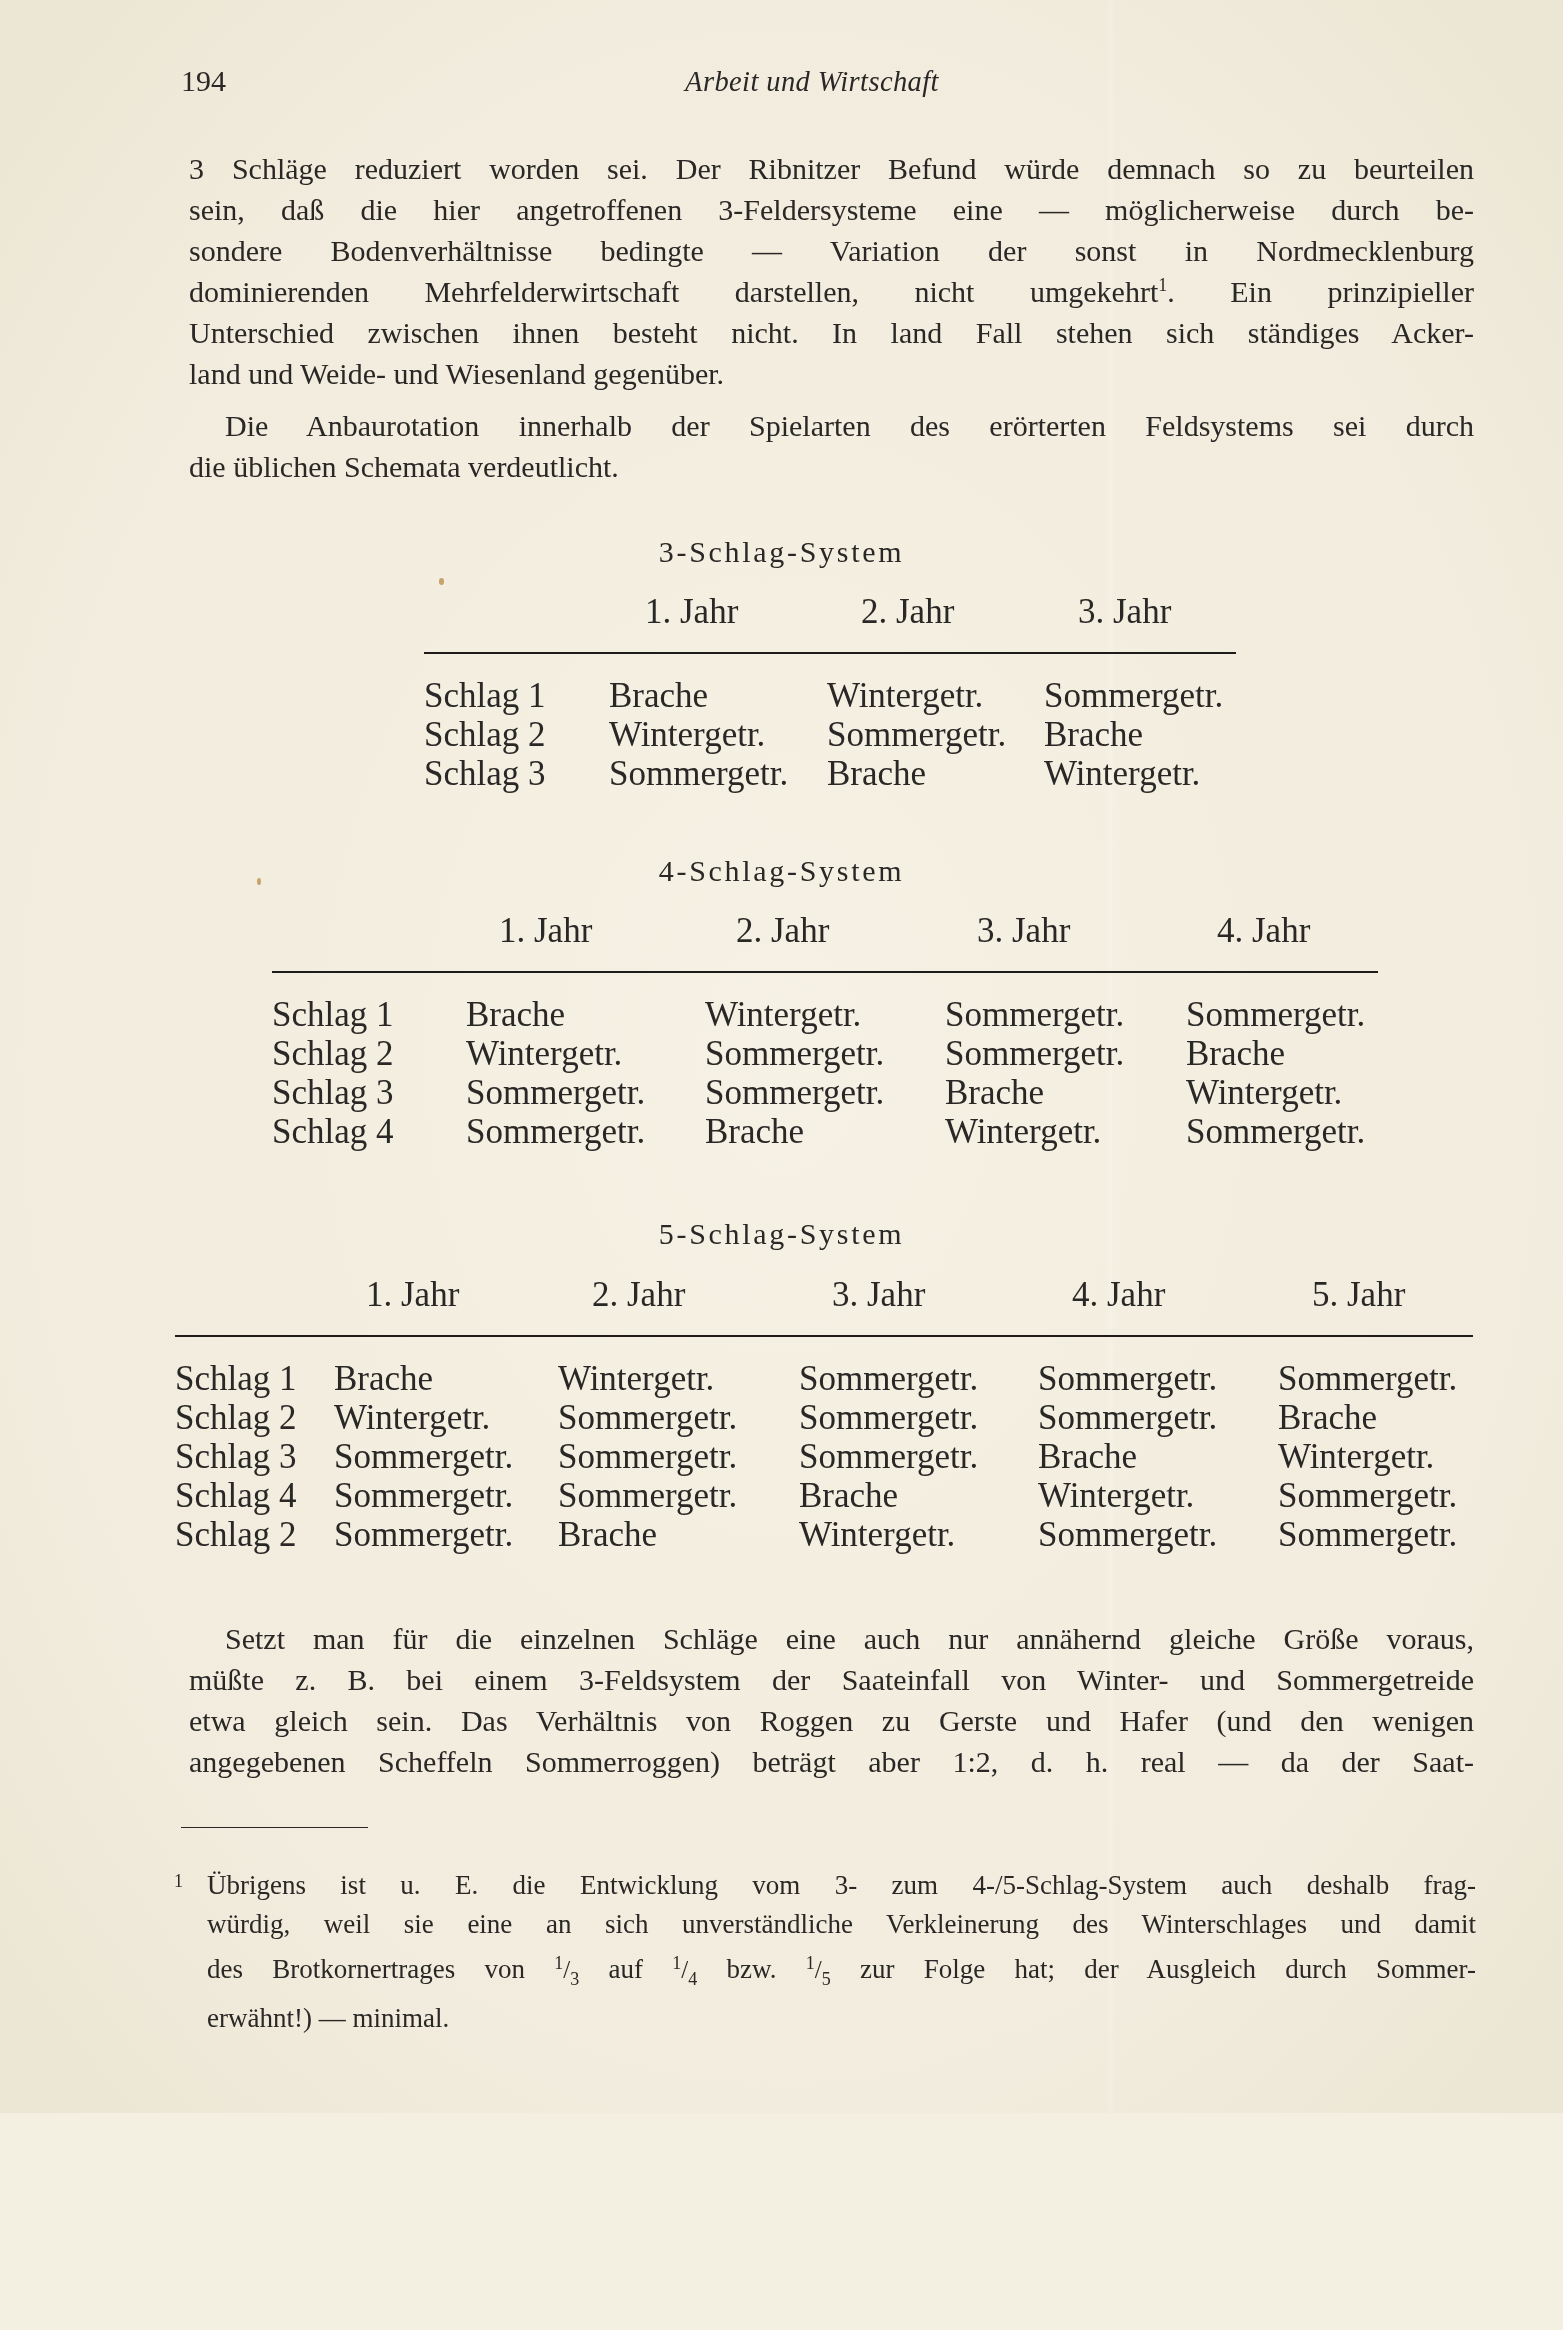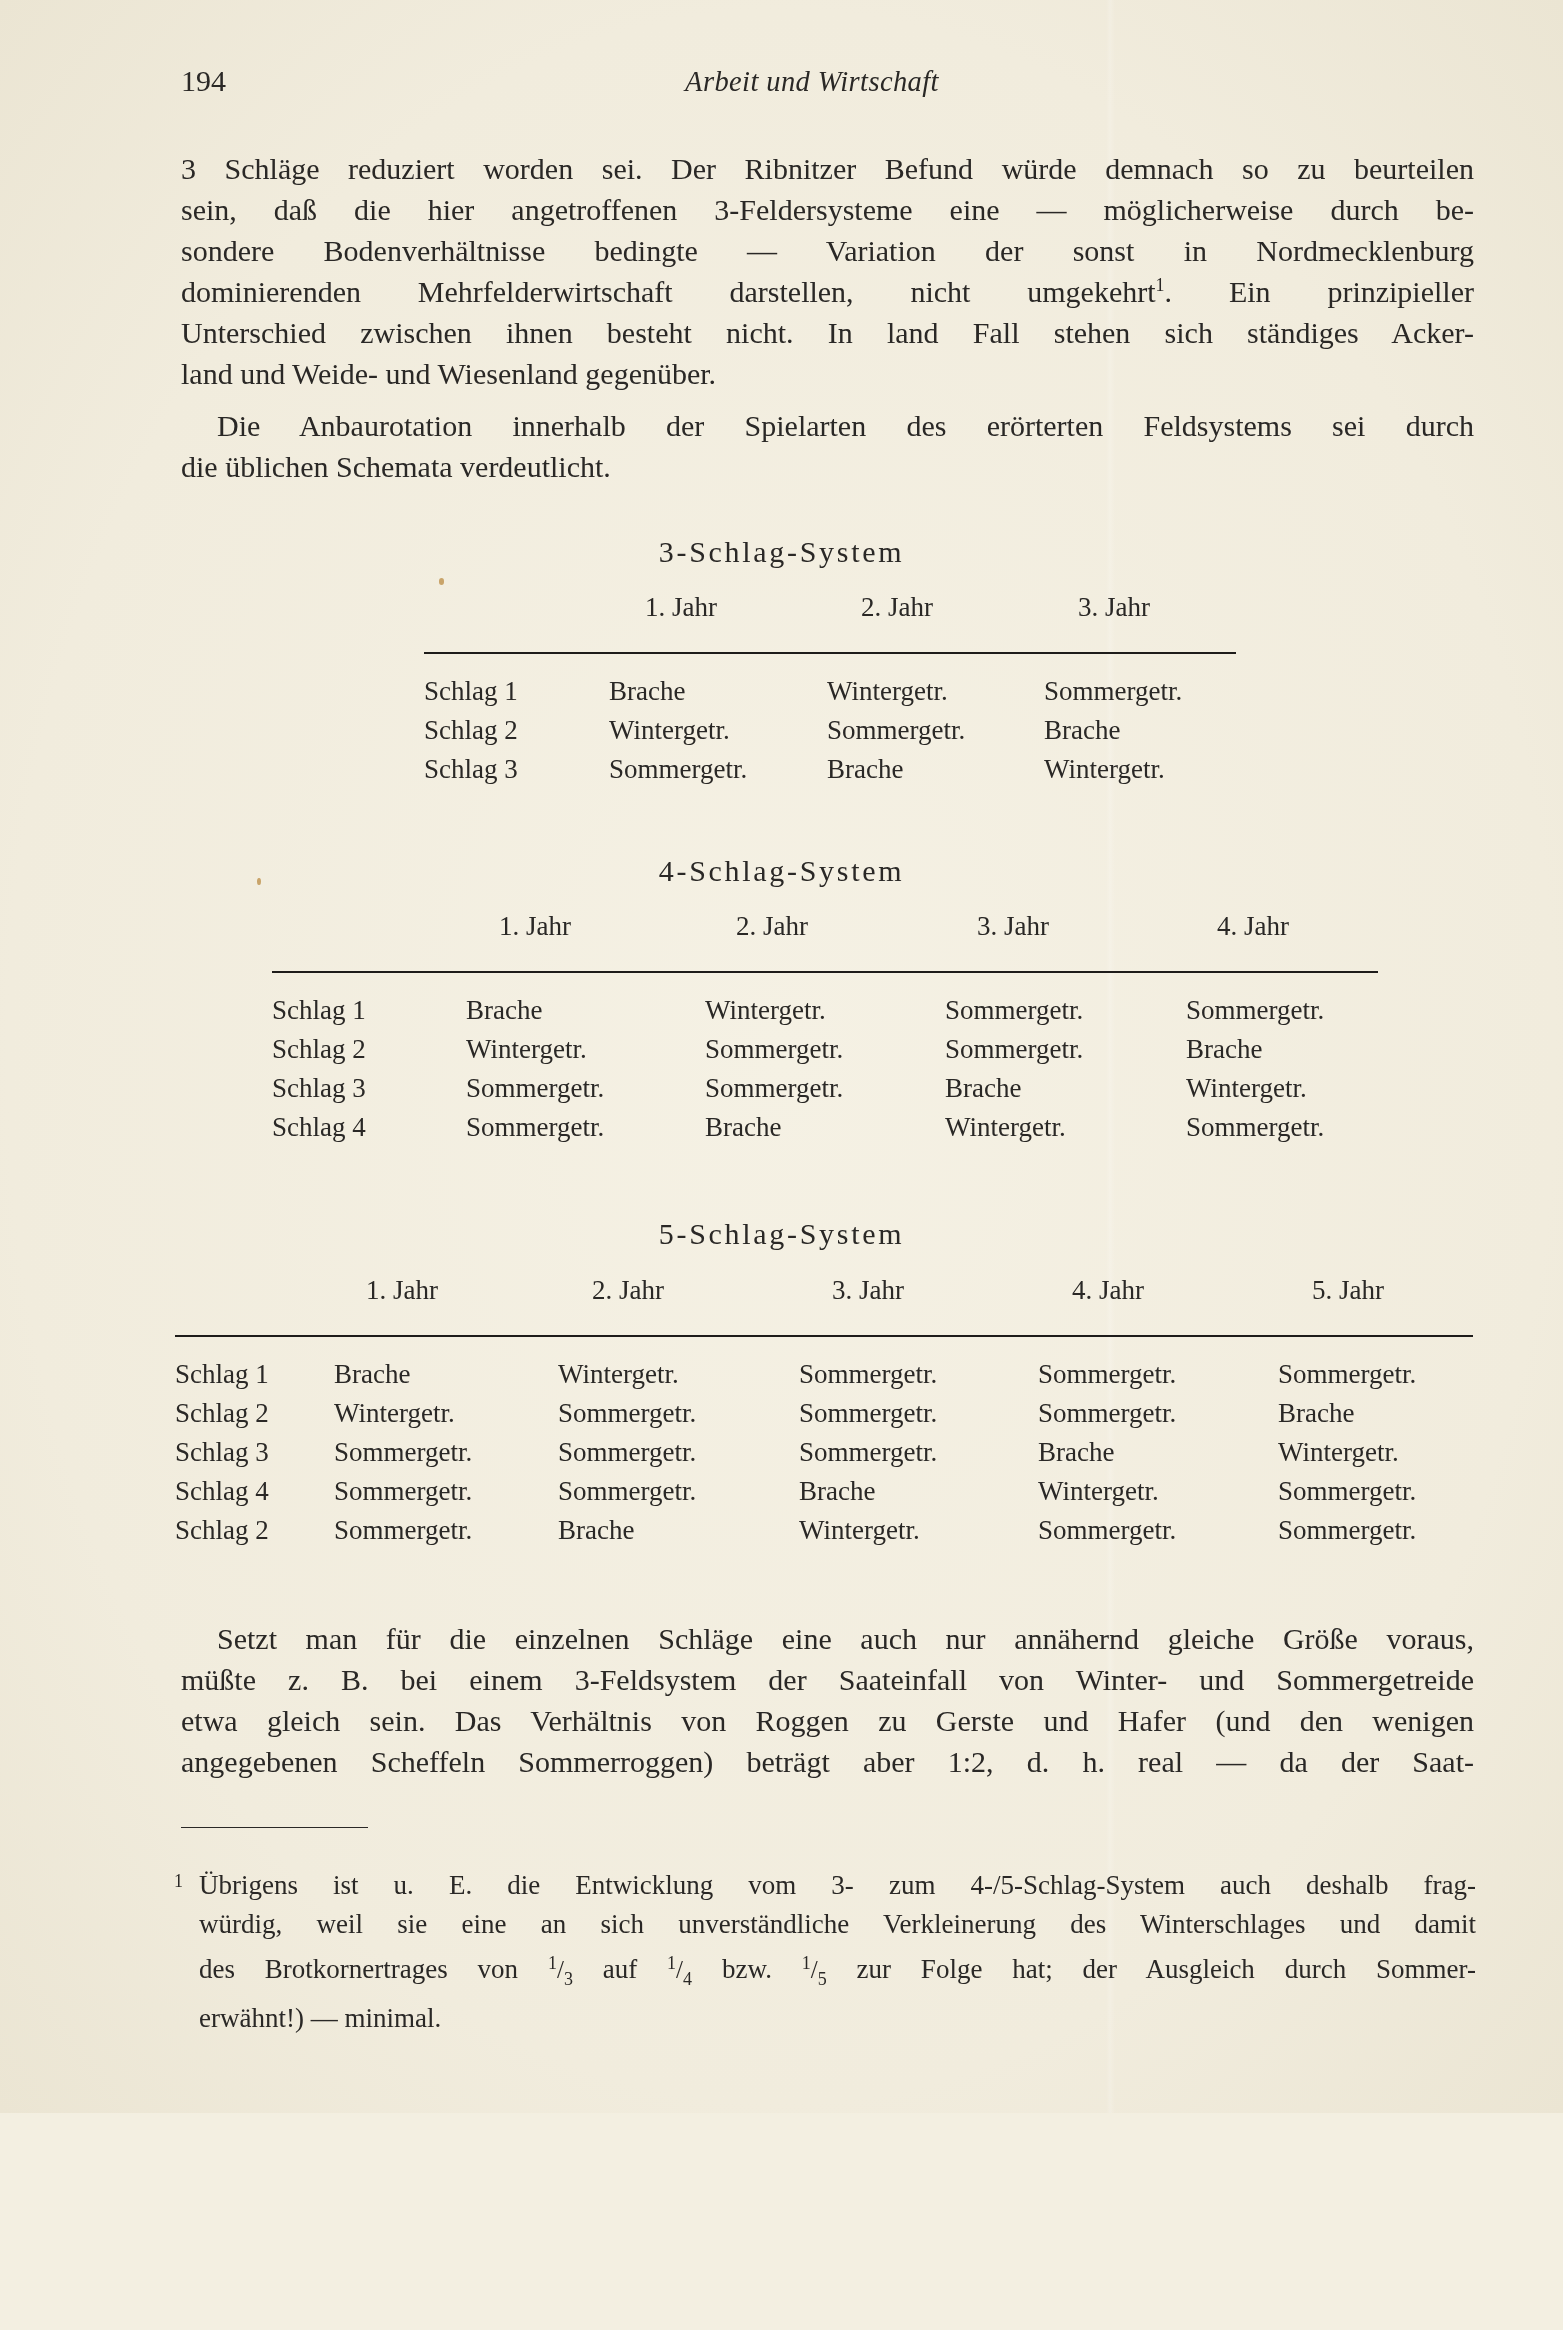--- a/index.html
+++ b/index.html
@@ -54,38 +54,39 @@
       width: 1293px;
       font-size: 30px;
       line-height: 41px;
       text-align: justify;
     }
     .line {
       display: block;
       text-align: justify;
       text-align-last: justify;
       white-space: nowrap;
+      margin-left: 8px;
     }
     .line.last { text-align-last: left; }
 
     #para1 { top: 148px; }
     #para2 { top: 405px; }
     #para3 { top: 1618px; }
 
     .system-title {
       position: absolute;
       left: 0;
       width: 1563px;
       text-align: center;
       font-size: 30px;
       letter-spacing: 2.7px;
     }
     .rotation-table {
       position: absolute;
-      font-size: 27px;
+      font-size: 35px;
     }
     .rotation-table .hdr-row,
     .rotation-table .data-row {
       position: relative;
       height: 39px;
       white-space: nowrap;
     }
     .rotation-table .rule {
       height: 0;
       border-top: 2.2px solid #1e1c1a;

